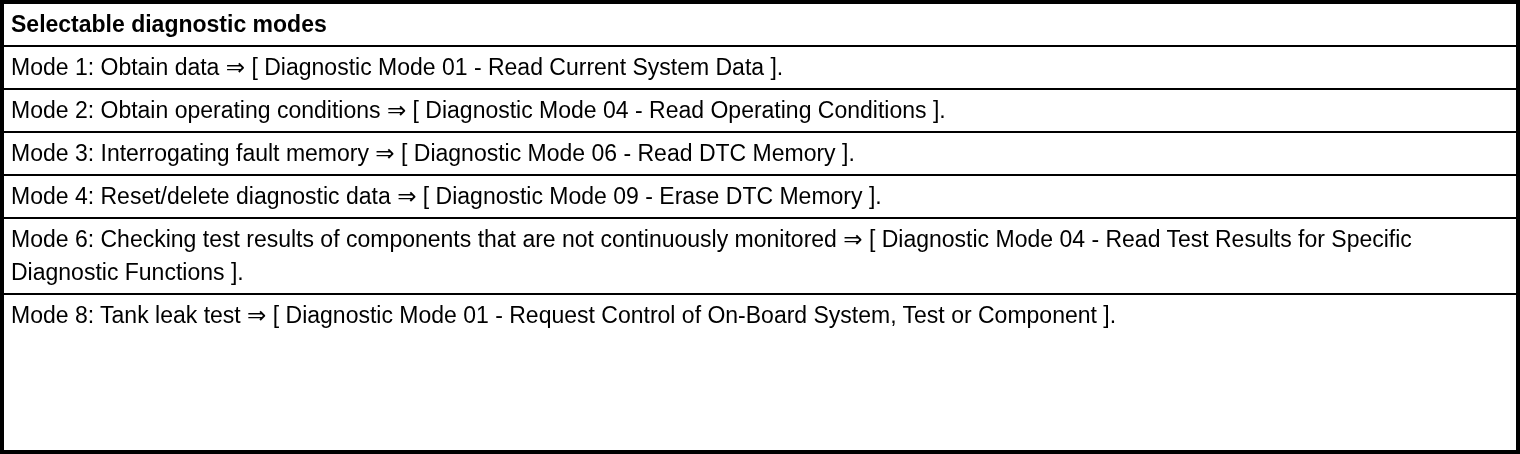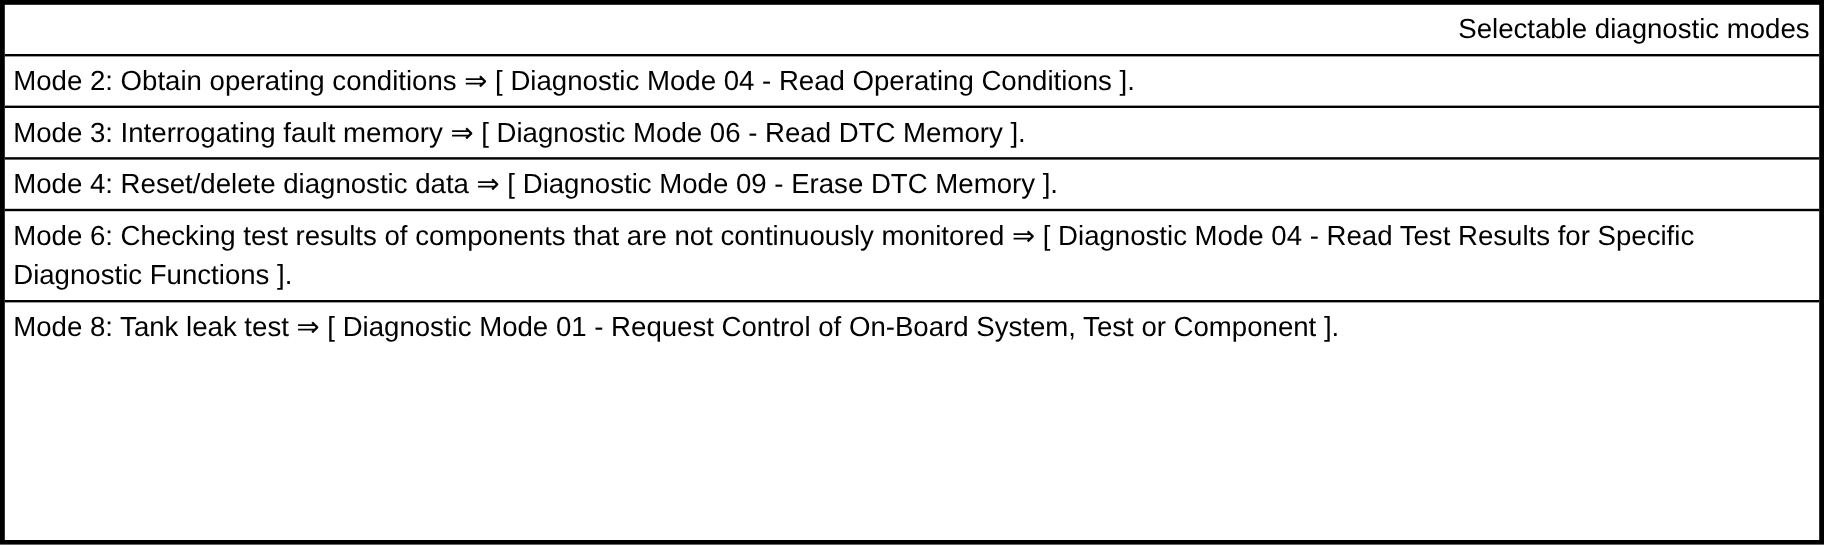--- a/index.html
+++ b/index.html
@@ -21,27 +21,28 @@
     flex-direction: column;
   }
   .diag-row {
     border-top: 2px solid #000000;
     padding: 4px 8px 4px 7px;
     text-align: left;
     letter-spacing: 0px;
   }
   .diag-row.title-row {
     border-top: none;
-    font-weight: normal;
-    text-align: right;
+    font-weight: bold;
+    text-align: left;
   }
 </style>
 </head>
 <body>
 
 <div class="diag-table">
   <div class="diag-row title-row">Selectable diagnostic modes</div>
+  <div class="diag-row">Mode 1: Obtain data ⇒ [ Diagnostic Mode 01 - Read Current System Data ].</div>
   <div class="diag-row">Mode 2: Obtain operating conditions ⇒ [ Diagnostic Mode 04 - Read Operating Conditions ].</div>
   <div class="diag-row">Mode 3: Interrogating fault memory ⇒ [ Diagnostic Mode 06 - Read DTC Memory ].</div>
   <div class="diag-row">Mode 4: Reset/delete diagnostic data ⇒ [ Diagnostic Mode 09 - Erase DTC Memory ].</div>
   <div class="diag-row">Mode 6: Checking test results of components that are not continuously monitored ⇒ [ Diagnostic Mode 04 - Read Test Results for Specific Diagnostic Functions ].</div>
   <div class="diag-row">Mode 8: Tank leak test ⇒ [ Diagnostic Mode 01 - Request Control of On-Board System, Test or Component ].</div>
 </div>
 
 </body></html>

